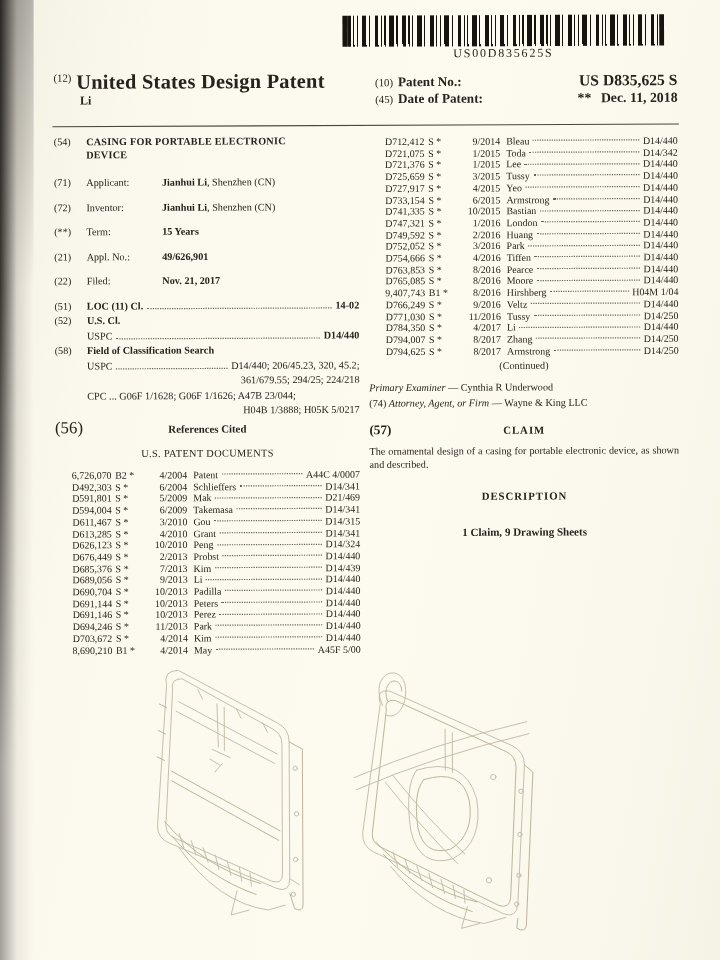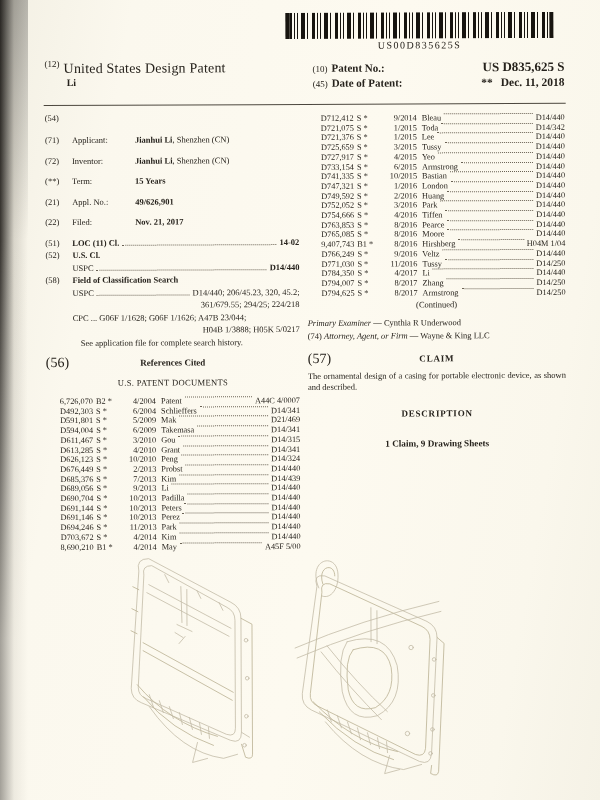--- a/index.html
+++ b/index.html
@@ -18,21 +18,21 @@
   .barcode-bars{height:26px;background:
       repeating-linear-gradient(90deg,#17140f 0 3px,transparent 3px 5px,#17140f 5px 6px,transparent 6px 8px,
       #17140f 8px 9px,transparent 9px 12px,#17140f 12px 16px,transparent 16px 18px,#17140f 18px 19px,transparent 19px 23px);
       border-left:4px solid #17140f;border-right:4px solid #17140f;}
   .barcode-text{font-size:10px;letter-spacing:1.5px;margin-top:1px;}
 
   
   .header{position:absolute;top:58px;left:46px;right:34px;display:flex;}
   .h-left{flex:1;}
   .tag-sm{font-size:9px;font-weight:normal;vertical-align:6px;}
-  .main-title{font-size:14px;font-weight:normal;letter-spacing:.2px;margin-left:4px;}
+  .main-title{font-size:17px;font-weight:bold;letter-spacing:.2px;margin-left:4px;}
   .author{font-size:10px;font-weight:bold;margin-left:22px;margin-top:0px;}
   .h-right{width:252px;padding-top:3px;}
   .h-row{display:flex;align-items:baseline;line-height:14px;}
   .h-row .tag-sm{vertical-align:3px;}
   .h-label{font-size:11px;font-weight:bold;margin-left:4px;}
   .h-val{margin-left:auto;font-size:13px;font-weight:bold;white-space:nowrap;}
   .h-val2{margin-left:auto;font-size:11.5px;font-weight:bold;white-space:nowrap;}
   .stars{margin-right:8px;}
   .rule{position:absolute;top:104px;left:45px;right:33px;border-top:1.3px solid #4c473e;}
 
@@ -50,33 +50,33 @@
   .dots{flex:1;border-bottom:1px dotted #6a6254;margin:0 3px 2px 3px;min-width:8px;}
   .ind{margin-left:27px;}
   .rt{text-align:right;margin-bottom:2.5px;}
   .note{margin:3px 0 10px 35px;}
 
   .refs-head{text-align:center;font-weight:bold;margin:6px 0 10px 0;position:relative;font-size:9px;}
   .refs-tag{position:absolute;left:0;top:0;font-weight:normal;font-size:14px;}
   .refs-sub{text-align:center;margin-bottom:9px;font-size:8.6px;letter-spacing:.3px;}
 
   .plist{font-size:8.3px;}
-  .prow-main{display:flex;line-height:9.7px;align-items:flex-start;}
+  .prow-main{display:flex;line-height:9.7px;align-items:center;}
   .pnum{width:47px;text-align:right;white-space:nowrap;flex:none;}
   .pkind{width:23px;padding-left:3px;white-space:nowrap;flex:none;}
   .pdate{width:37px;text-align:right;white-space:nowrap;flex:none;}
   .pname{padding-left:5px;white-space:nowrap;}
   .pcls{white-space:nowrap;}
   .pcls2{text-align:right;line-height:9.7px;padding-right:1px;}
   .continued{text-align:center;margin:2px 0 8px 0;}
 
   .exam{line-height:11px;margin-bottom:2px;}
   .ital{font-style:italic;}
   .sec-head{position:relative;text-align:center;font-weight:bold;margin:12px 0 7px 0;font-size:9px;letter-spacing:.8px;}
-  .sec-tag{position:absolute;left:0;font-weight:normal;letter-spacing:0;font-size:14px;}
+  .sec-tag{position:absolute;left:0;font-weight:bold;letter-spacing:0;font-size:11px;}
   .para{text-align:justify;line-height:11px;margin:0 0 4px 0;}
   .fig-line{margin:0;text-align:justify;line-height:10.6px;font-size:8.6px;}
   .sheets{text-align:center;font-weight:bold;margin-top:20px;font-size:9.2px;}
 
   .draw{position:absolute;pointer-events:none;}
   .d1{left:118px;top:546px;}
   .d2{left:290px;top:552px;}
 </style>
 </head>
 <body>
@@ -105,20 +105,21 @@
           <span class="h-label">Date of Patent:</span>
           <span class="h-val2"><span class="stars">**</span><span>Dec. 11, 2018</span></span>
         </div>
       </div>
     </div>
     <div class="rule"></div>
 
     <div class="col-left">
       <div class="f54">
         <span class="ftag">(54)</span>
+        <span class="ftxt">CASING FOR PORTABLE ELECTRONIC DEVICE</span>
       </div>
 
       <div>
           <div class="frow">
           <span class="ftag">(71)</span>
           <span class="flabel">Applicant:</span>
           <span><span class="fbold">Jianhui Li</span><span>, Shenzhen (CN)</span></span>
         </div>
           <div class="frow">
           <span class="ftag">(72)</span>
@@ -165,21 +166,20 @@
         <span>USPC</span>
         <span class="dots"></span>
         <span>D14/440; 206/45.23, 320, 45.2;</span>
       </div>
       <div class="rt">361/679.55; 294/25; 224/218</div>
       <div class="clsrow ind">
         <span>CPC ...</span>&nbsp;
         <span>G06F 1/1628; G06F 1/1626; A47B 23/044;</span>
       </div>
       <div class="rt">H04B 1/3888; H05K 5/0217</div>
-      <div class="note">See application file for complete search history.</div>
 
       <div class="refs-head">
         <span class="refs-tag">(56)</span>
         <span>References Cited</span>
       </div>
       <div class="refs-sub">U.S. PATENT DOCUMENTS</div>
 
       <div class="plist">
           <div class="prow">
           <div class="prow-main">

